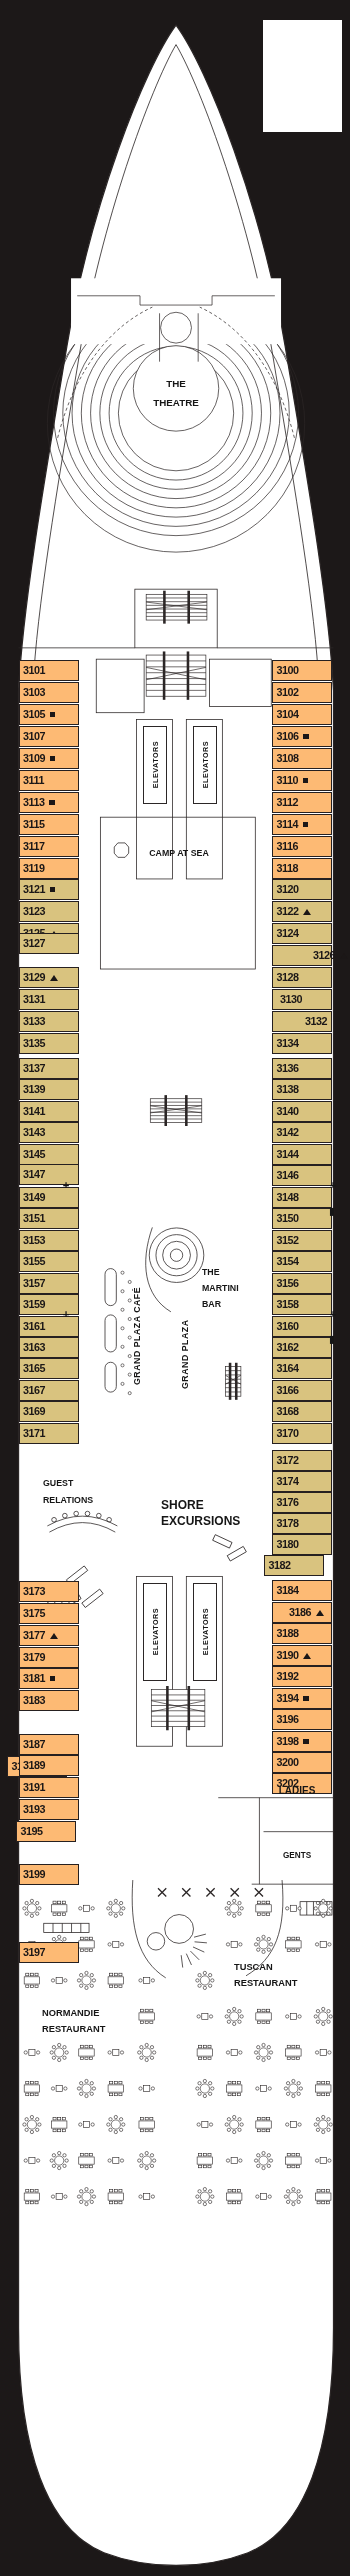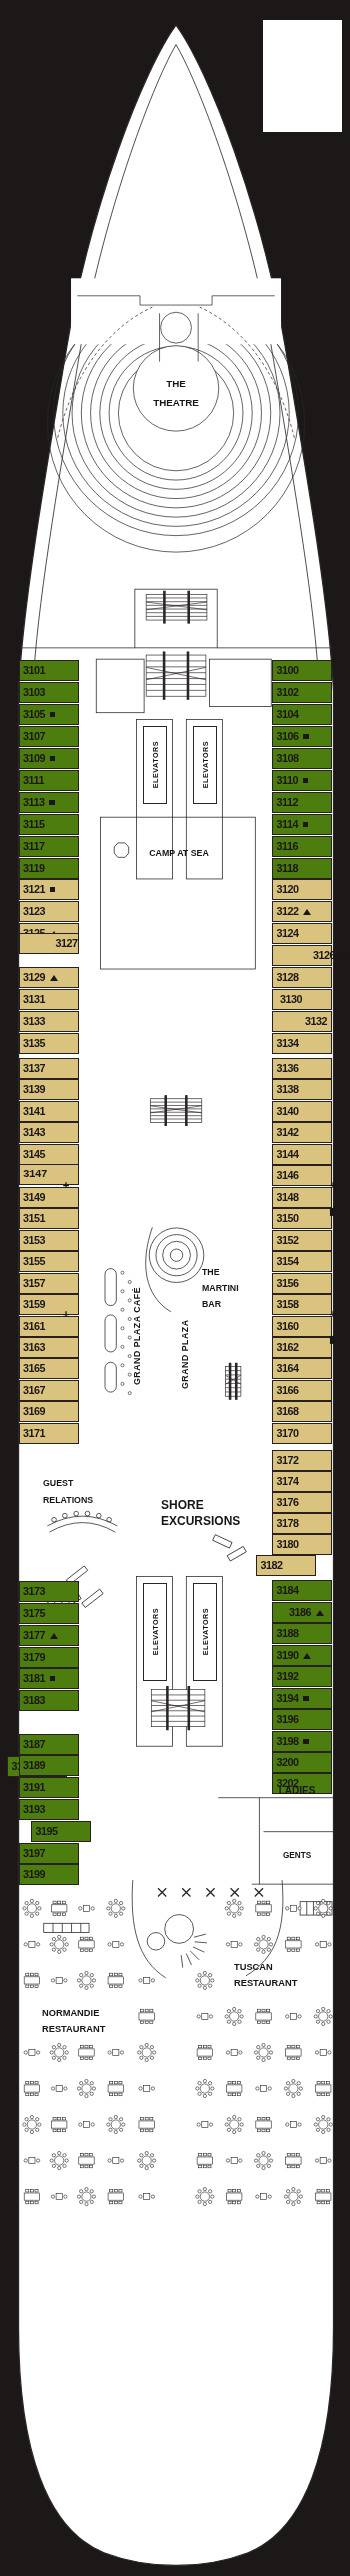--- a/index.html
+++ b/index.html
@@ -2,21 +2,21 @@
 <html style="font-size:8.2px"><head>
 <meta charset="utf-8">
 <style>
   html,body{margin:0;padding:0;background:#000;}
   .stage{position:relative;width:350px;height:2619px;background:#1c1818;overflow:hidden;
          font-family:"Liberation Sans","DejaVu Sans",sans-serif;}
   svg.plan{position:absolute;left:0;top:0;}
   .whitebox{position:absolute;left:263px;top:19.6px;width:79px;height:112px;background:#fff;}
   .cabin{position:absolute;width:60px;height:21px;border:1px solid #262020;box-sizing:border-box;
          display:flex;align-items:center;padding-left:3.6px;gap:4.6px;}
-  .cabin.light{background:#4d7c0f;}
+  .cabin.light{background:#fdba74;}
   .cabin.dark{background:#d9c37f;}
   .cabin .num{font-weight:700;font-size:10.8px;letter-spacing:-0.5px;color:#1b1717;line-height:1;}
   .icon-square{width:5.7px;height:5.7px;background:#1b1717;flex:0 0 auto;}
   .icon-triangle{width:0;height:0;border-left:4.1px solid transparent;border-right:4.1px solid transparent;
                  border-bottom:6.7px solid #1b1717;flex:0 0 auto;}
   .lbl{position:absolute;color:#161616;font-weight:700;white-space:nowrap;}
   .lbl span{display:block;}
   .vlbl{position:absolute;writing-mode:vertical-rl;transform:rotate(180deg);font-weight:700;color:#161616;
         text-align:center;letter-spacing:0.5px;}
   .elev{position:absolute;border:1px solid #2b2626;background:#fff;display:flex;align-items:center;justify-content:center;box-sizing:border-box;}
@@ -750,21 +750,21 @@
         <span class="num">3121</span>
         <span class="icon-square"></span>
       </div>
       <div class="cabin dark" style="left: 18.5px; top: 901px;">
         <span class="num">3123</span>
       </div>
       <div class="cabin dark" style="left: 18.5px; top: 923px;">
         <span class="num">3125</span>
         <span class="icon-triangle"></span>
       </div>
-      <div class="cabin dark" style="left: 18.5px; top: 933px; justify-content: flex-end;">
+      <div class="cabin dark" style="left: 18.5px; top: 933px;">
         <span class="num">3127</span>
       </div>
       <div class="cabin dark" style="left: 18.5px; top: 967px;">
         <span class="num">3129</span>
         <span class="icon-triangle"></span>
       </div>
       <div class="cabin dark" style="left: 18.5px; top: 989px;">
         <span class="num">3131</span>
       </div>
       <div class="cabin dark" style="left: 18.5px; top: 1011px;">
@@ -781,21 +781,21 @@
       </div>
       <div class="cabin dark" style="left: 18.5px; top: 1101px;">
         <span class="num">3141</span>
       </div>
       <div class="cabin dark" style="left: 18.5px; top: 1122px;">
         <span class="num">3143</span>
       </div>
       <div class="cabin dark" style="left: 18.5px; top: 1144px;">
         <span class="num">3145</span>
       </div>
-      <div class="cabin dark" style="left: 18.5px; top: 1164px; font-family: Liberation Mono, monospace;">
+      <div class="cabin dark" style="left: 18.5px; top: 1164px;">
         <span class="num">3147</span>
       </div>
       <div class="cabin dark" style="left: 18.5px; top: 1187px;">
         <span class="num">3149</span>
       </div>
       <div class="cabin dark" style="left: 18.5px; top: 1208px;">
         <span class="num">3151</span>
       </div>
       <div class="cabin dark" style="left: 18.5px; top: 1230px;">
         <span class="num">3153</span>
@@ -856,24 +856,24 @@
       </div>
       <div class="cabin light" style="left: 18.5px; top: 1755px;">
         <span class="num">3189</span>
       </div>
       <div class="cabin light" style="left: 18.5px; top: 1777px;">
         <span class="num">3191</span>
       </div>
       <div class="cabin light" style="left: 18.5px; top: 1799px;">
         <span class="num">3193</span>
       </div>
-      <div class="cabin light" style="left: 31px; top: 1821px;">
+      <div class="cabin light" style="left: 16px; top: 1821px;">
         <span class="num">3195</span>
       </div>
-      <div class="cabin light" style="left: 18.5px; top: 1843px;">
+      <div class="cabin light" style="left: 18.5px; top: 1942px;">
         <span class="num">3197</span>
       </div>
       <div class="cabin light" style="left: 18.5px; top: 1864px;">
         <span class="num">3199</span>
       </div>
       <div class="cabin light" style="left: 272px; top: 660px;">
         <span class="num">3100</span>
       </div>
       <div class="cabin light" style="left: 272px; top: 682px;">
         <span class="num">3102</span>
@@ -993,21 +993,21 @@
       </div>
       <div class="cabin dark" style="left: 272px; top: 1492px;">
         <span class="num">3176</span>
       </div>
       <div class="cabin dark" style="left: 272px; top: 1513px;">
         <span class="num">3178</span>
       </div>
       <div class="cabin dark" style="left: 272px; top: 1534px;">
         <span class="num">3180</span>
       </div>
-      <div class="cabin dark" style="left: 256px; top: 1555px;">
+      <div class="cabin dark" style="left: 264px; top: 1555px;">
         <span class="num">3182</span>
       </div>
       <div class="cabin light" style="left: 272px; top: 1580px;">
         <span class="num">3184</span>
       </div>
       <div class="cabin light" style="left: 272px; top: 1602px; padding-left: 16px;">
         <span class="num">3186</span>
         <span class="icon-triangle"></span>
       </div>
       <div class="cabin light" style="left: 272px; top: 1623px;">

